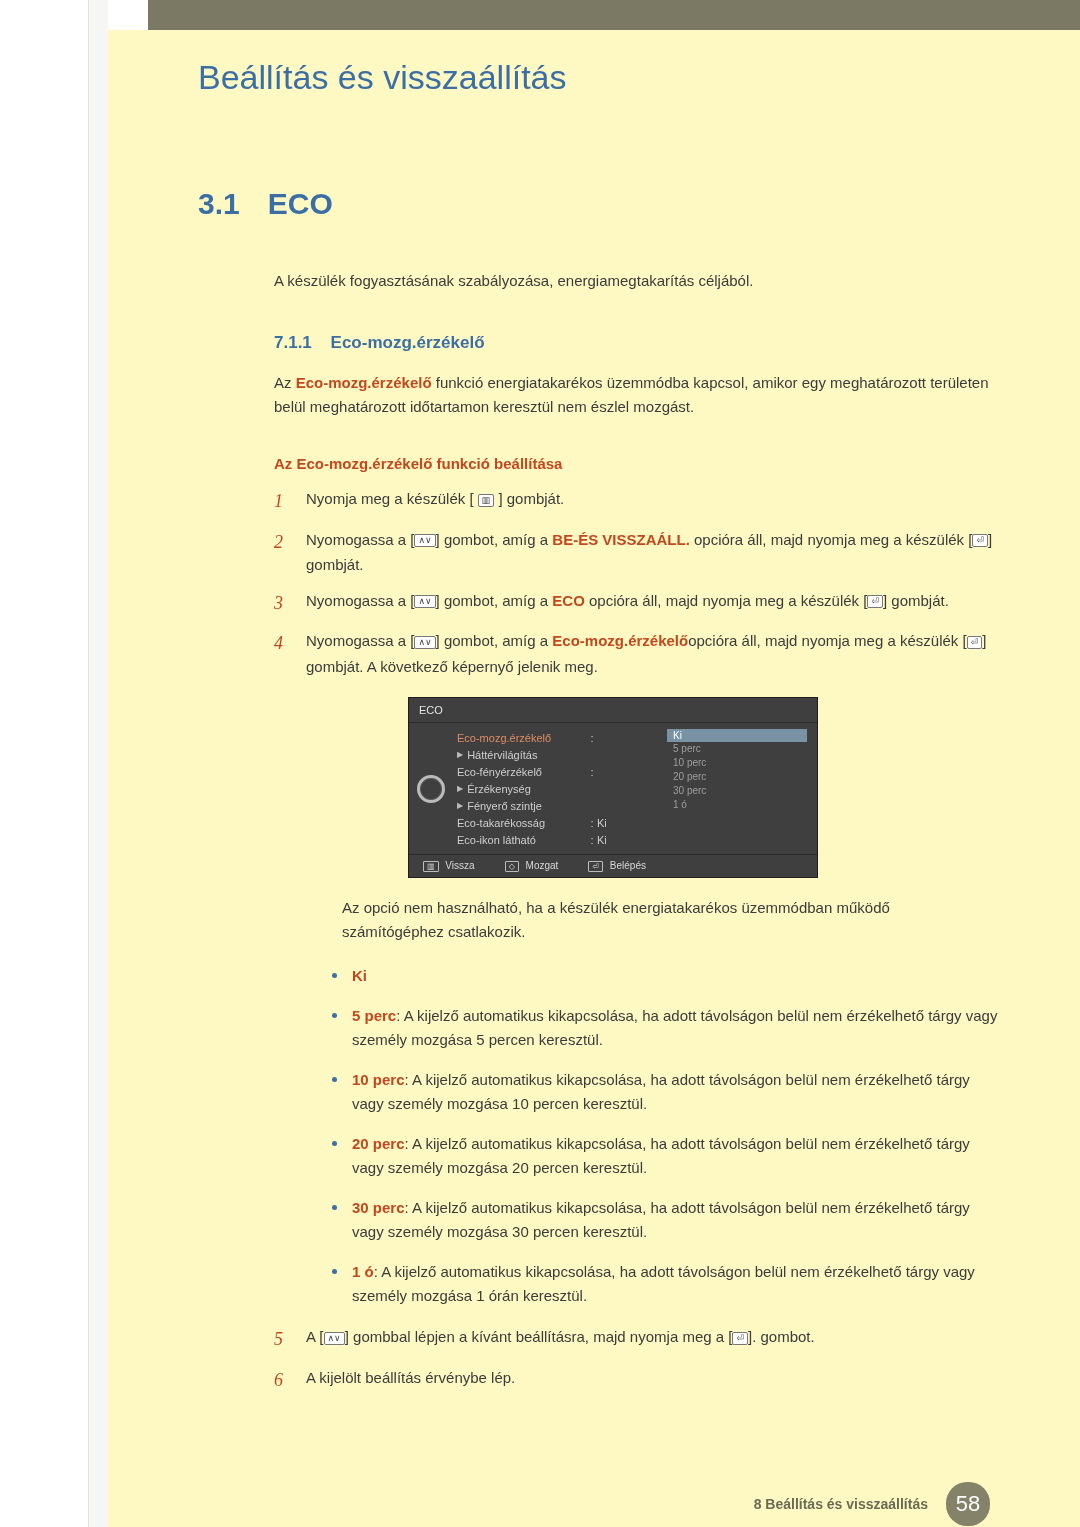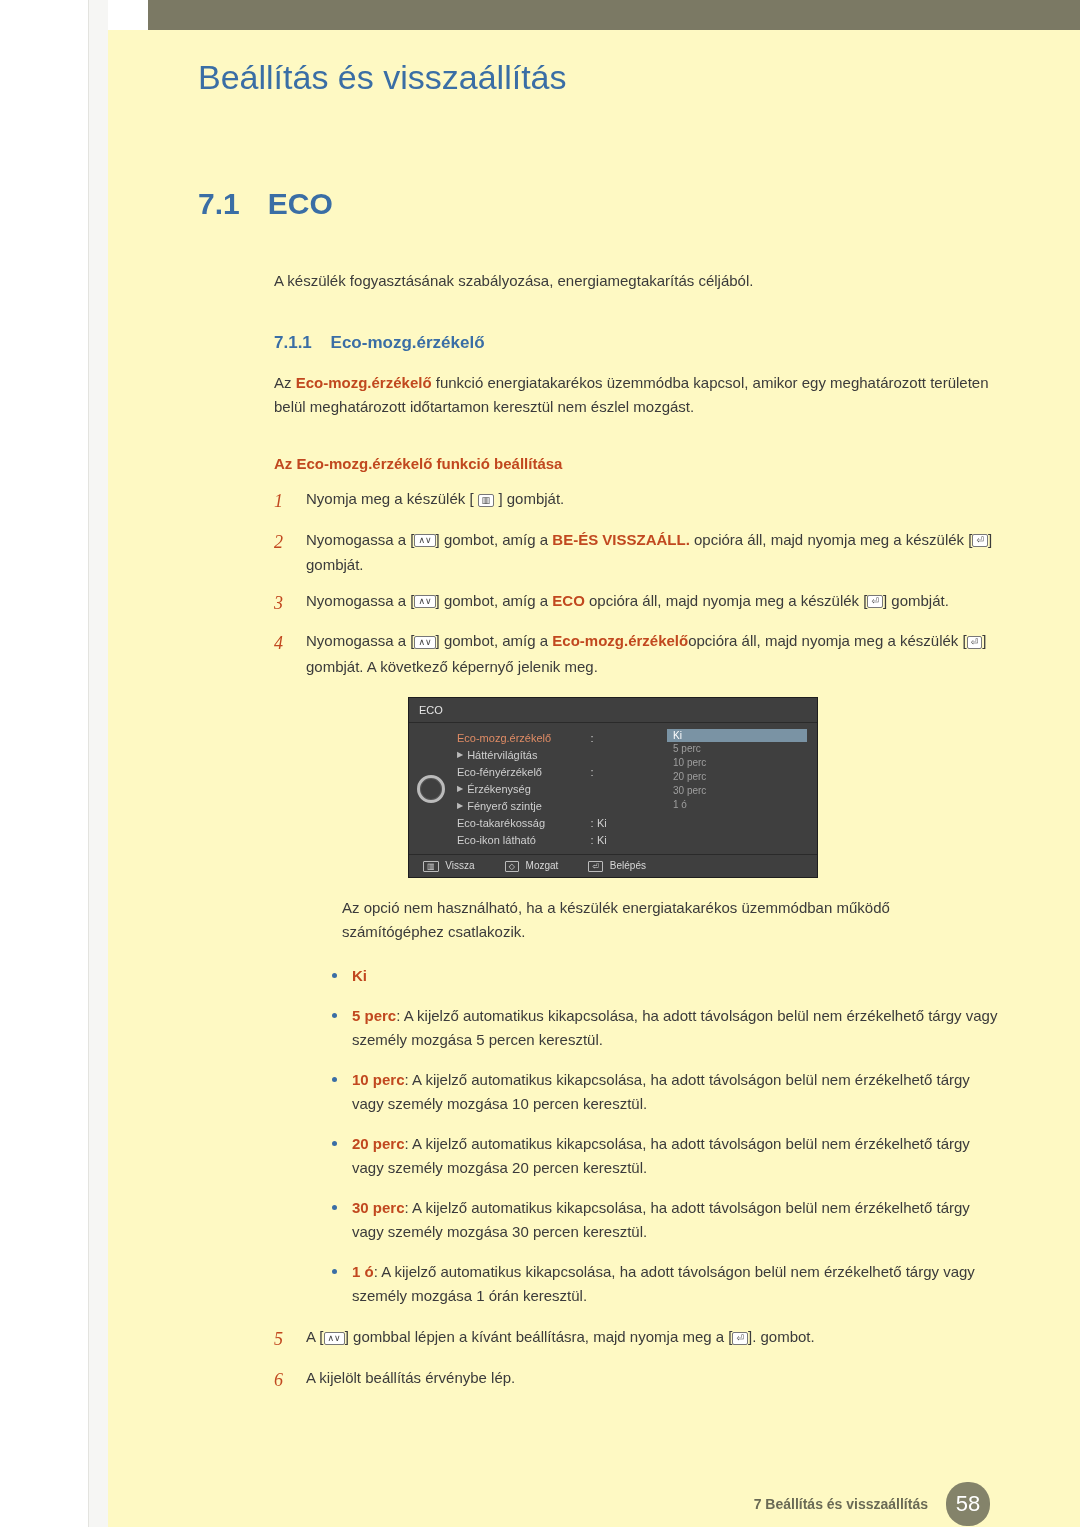--- a/index.html
+++ b/index.html
@@ -117,21 +117,21 @@
 
 <div class="left-rail"></div>
 <div class="chapter-tab"></div>
 <div class="top-strip"></div>
 
 <div class="page">
 
   <h1 class="page-title">Beállítás és visszaállítás</h1>
 
   <div class="sect-head">
-    <span class="sect-no">7.1</span>
+    <span class="sect-no">3.1</span>
     <span class="sect-tt">ECO</span>
   </div>
 
   <p class="intro">A készülék fogyasztásának szabályozása, energiamegtakarítás céljából.</p>
 
   <div class="sub-head">
     <span class="subno">7.1.1</span>
     <span>Eco-mozg.érzékelő</span>
   </div>
 
@@ -229,16 +229,16 @@
         <span class="num">5</span>
         <span class="txt">A [<span class="icon-inline">∧∨</span>] gombbal lépjen a kívánt beállításra, majd nyomja meg a [<span class="icon-inline">⏎</span>]. gombot.</span>
       </li>
       <li>
         <span class="num">6</span>
         <span class="txt">A kijelölt beállítás érvénybe lép.</span>
       </li>
     </ol>
 
   <div class="footer">
-    <span class="crumb">7 Beállítás és visszaállítás</span>
+    <span class="crumb">8 Beállítás és visszaállítás</span>
     <span class="pg">58</span>
   </div>
 </div>
 
 </body></html>

